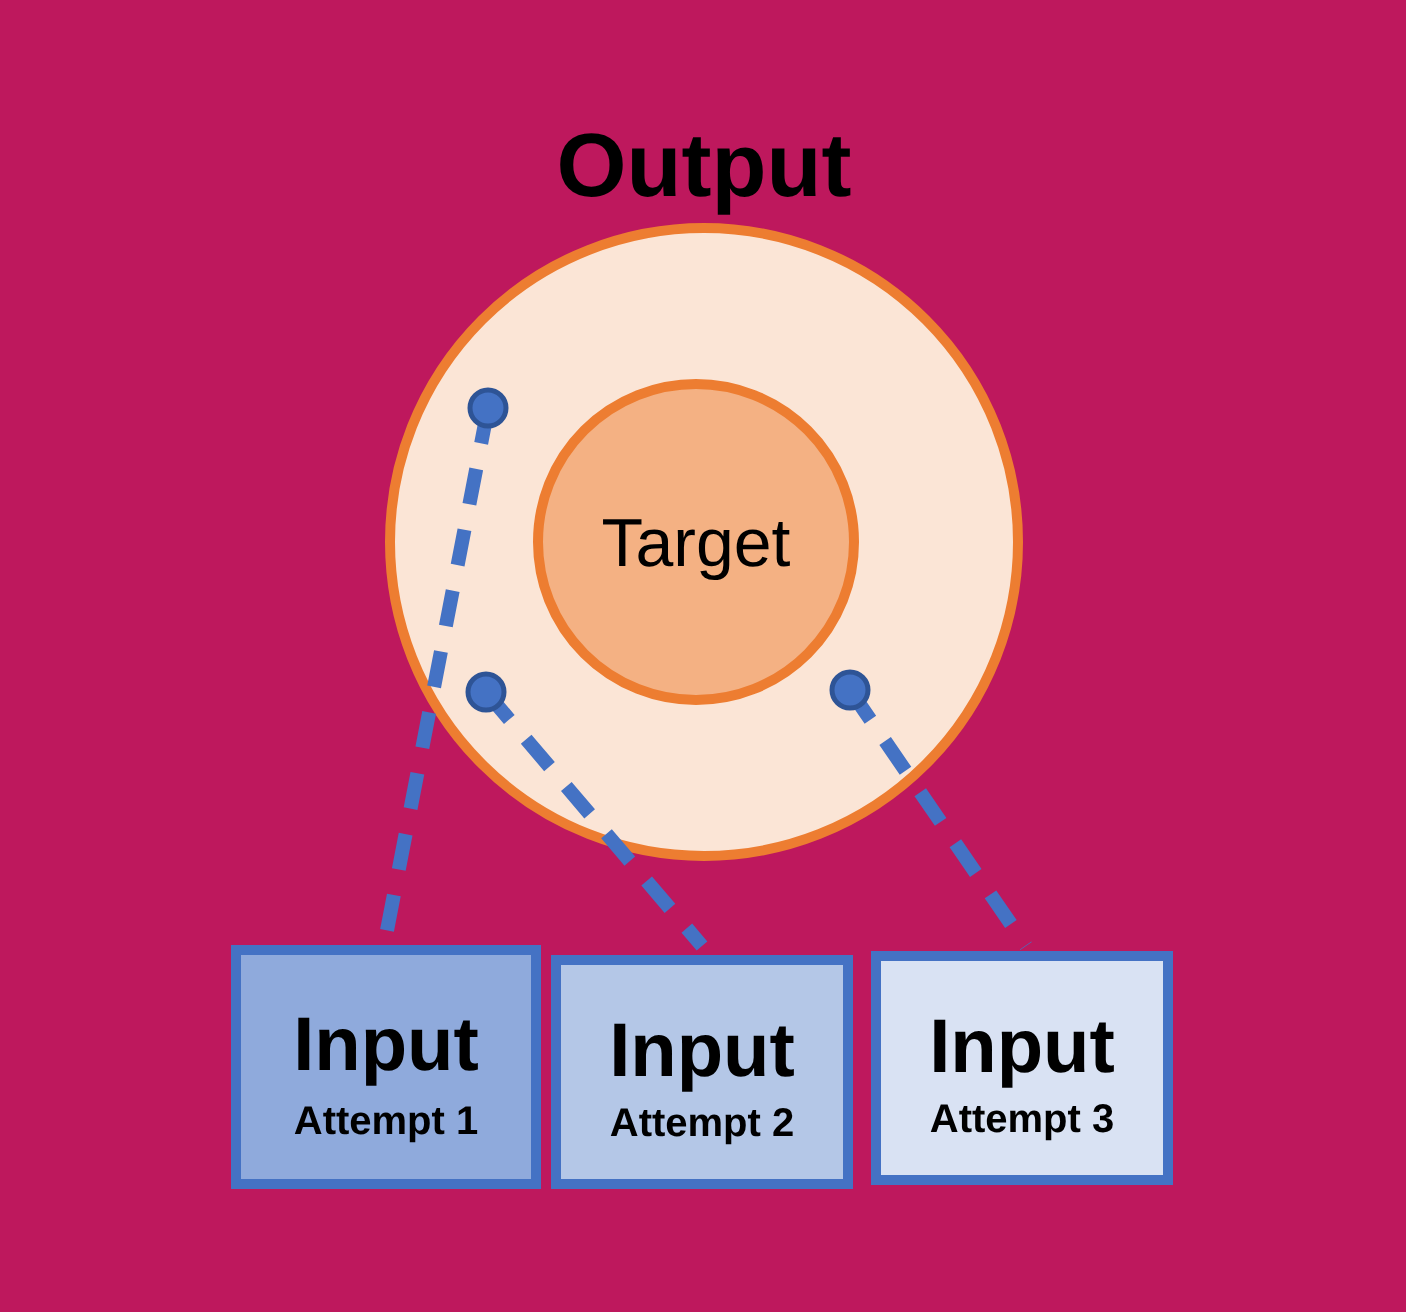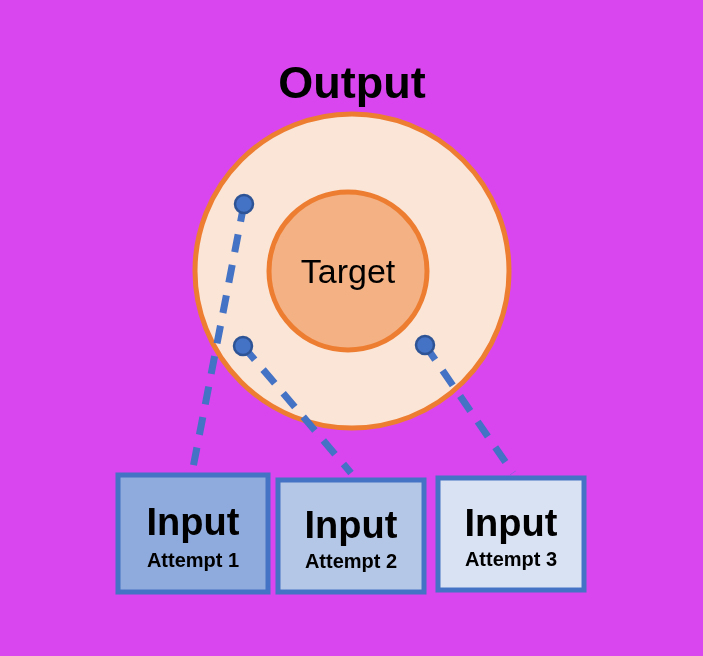--- a/index.html
+++ b/index.html
@@ -10,21 +10,21 @@
   body {
     width: 703px;
     height: 656px;
     overflow: hidden;
     font-family: "Liberation Sans", sans-serif;
   }
   #stage {
     position: relative;
     width: 703px;
     height: 656px;
-    background: #d946ef;
+    background: #be185d;
   }
   #diagram-svg {
     position: absolute;
     left: 0;
     top: 0;
     width: 703px;
     height: 656px;
   }
   .title-text {
     font-family: "Liberation Sans", sans-serif;

